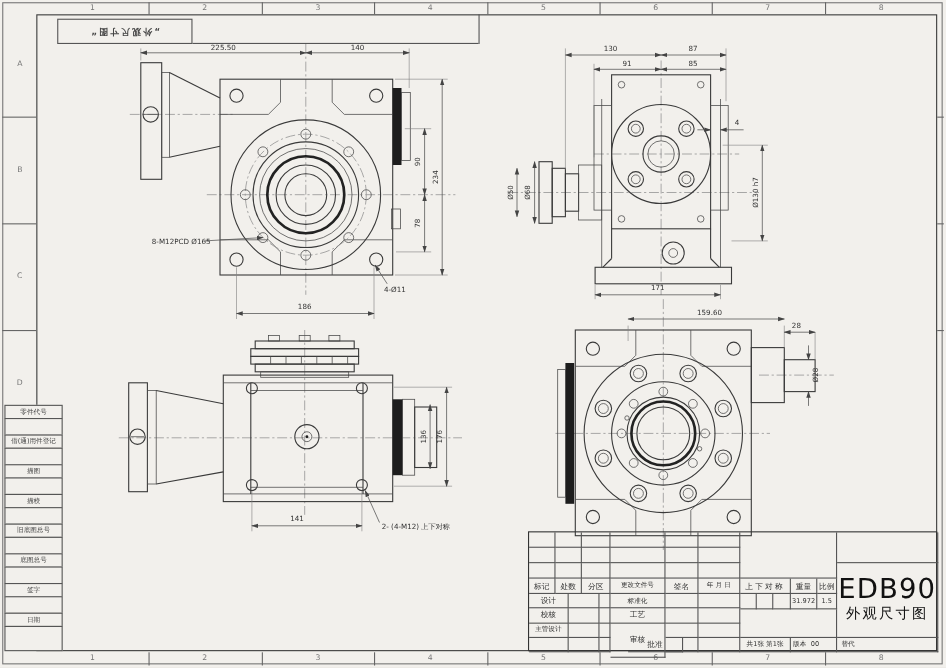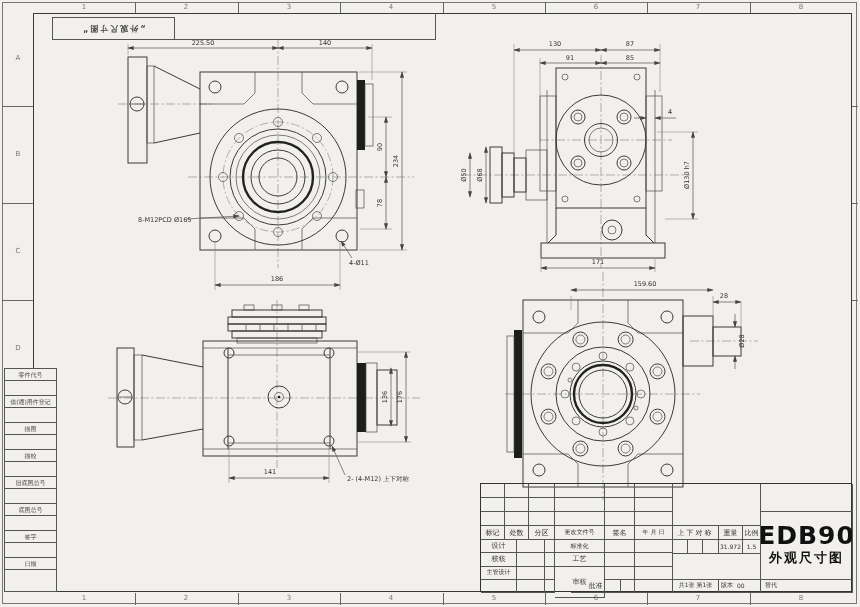--- a/index.html
+++ b/index.html
@@ -18,22 +18,22 @@
              display:flex;align-items:center;justify-content:center;}
   #stamp-box span{transform:rotate(180deg);font-size:8px;font-weight:bold;color:#444;letter-spacing:2px;}
   
   .mg-box{left:4px;width:53px;border:1px solid #555;box-sizing:border-box;background:#f2f0ec;}
   .mg-label{font-size:6px;color:#444;text-align:center;line-height:12px;white-space:nowrap;overflow:hidden;}
   
   #title-block{left:480px;top:483px;width:372px;height:109px;border:1.2px solid #333;box-sizing:border-box;}
   .tb-cell{position:absolute;border-right:1px solid #555;border-bottom:1px solid #555;box-sizing:border-box;
            font-size:7px;color:#333;display:flex;align-items:center;justify-content:center;overflow:hidden;white-space:nowrap;}
   .tb-small{font-size:6px;}
-  #tb-model{font-size:25px;font-weight:bold;color:#111;line-height:26px;letter-spacing:1px;}
-  #tb-doc-title{font-size:13px;font-weight:bold;color:#111;letter-spacing:2px;}
+  #tb-model{font-size:25px;font-weight:normal;color:#111;line-height:26px;letter-spacing:1px;}
+  #tb-doc-title{font-size:13px;font-weight:normal;color:#111;letter-spacing:2px;}
   
   .ln{fill:none;stroke:#3a3a3a;stroke-width:1;}
   .lt{fill:none;stroke:#4a4a4a;stroke-width:.7;}
   .thk{fill:none;stroke:#222;stroke-width:2.4;}
   .cl{fill:none;stroke:#909090;stroke-width:.7;stroke-dasharray:9 2.5 2 2.5;}
   .dim{stroke:#555;stroke-width:.7;fill:none;}
   .ext{stroke:#808080;stroke-width:.55;fill:none;}
   text.d{font:6.5px "DejaVu Sans",sans-serif;fill:#333;}
   .blk{fill:#1d1d1d;stroke:none;}
 </style>

